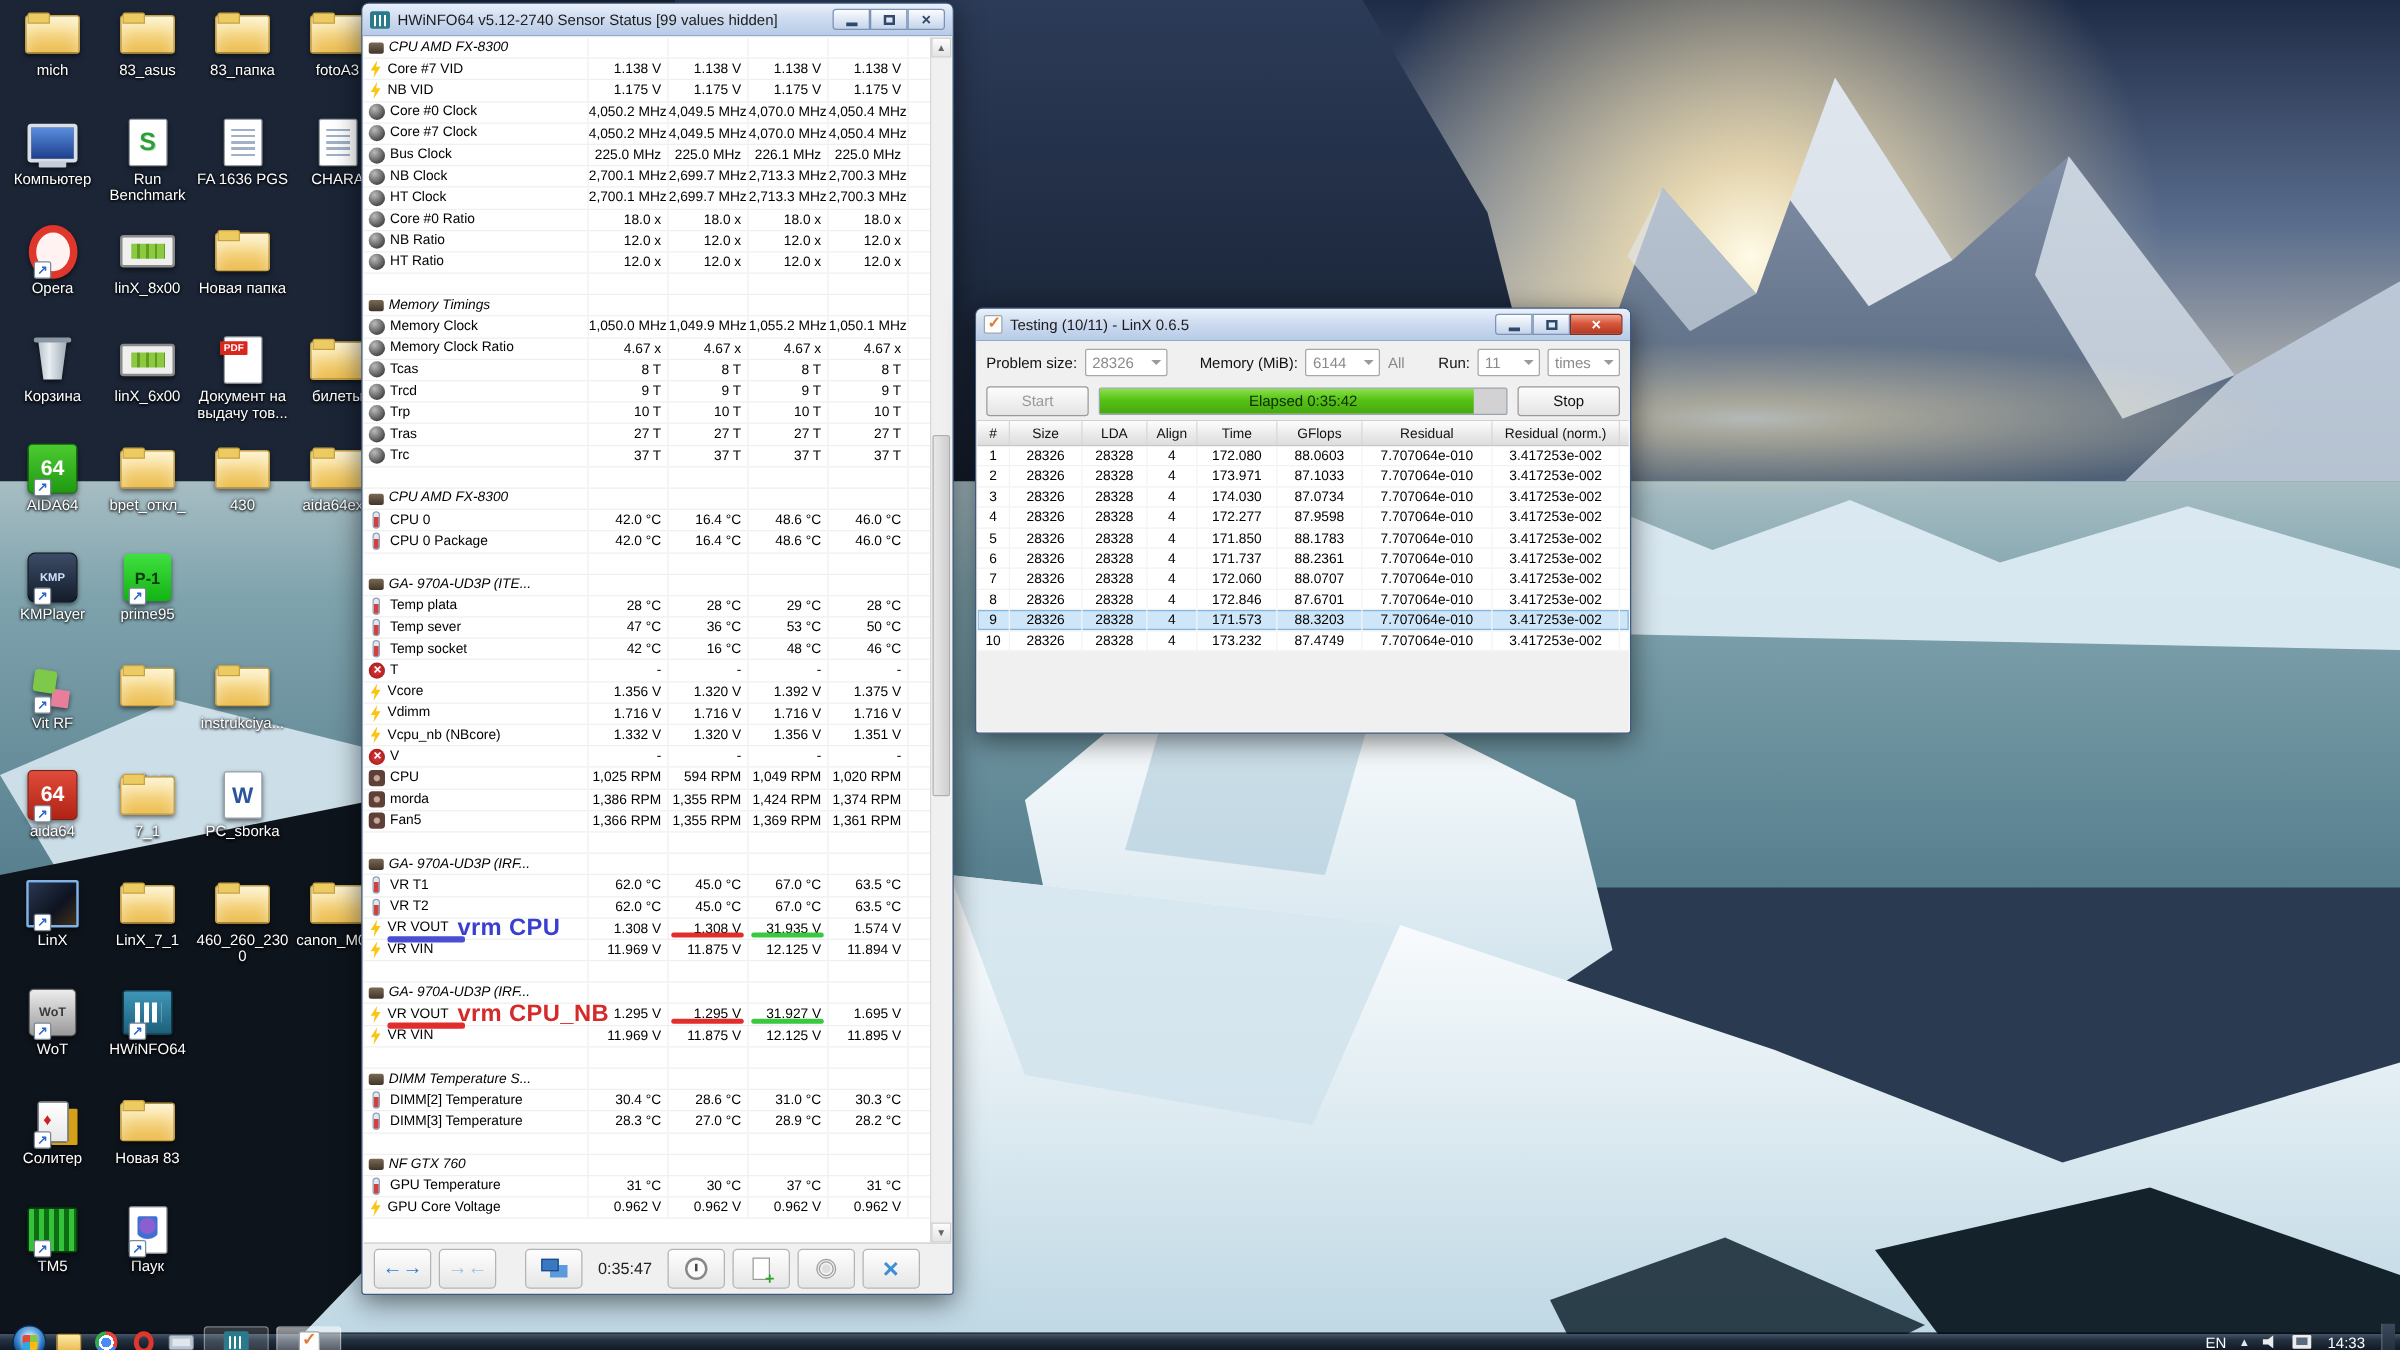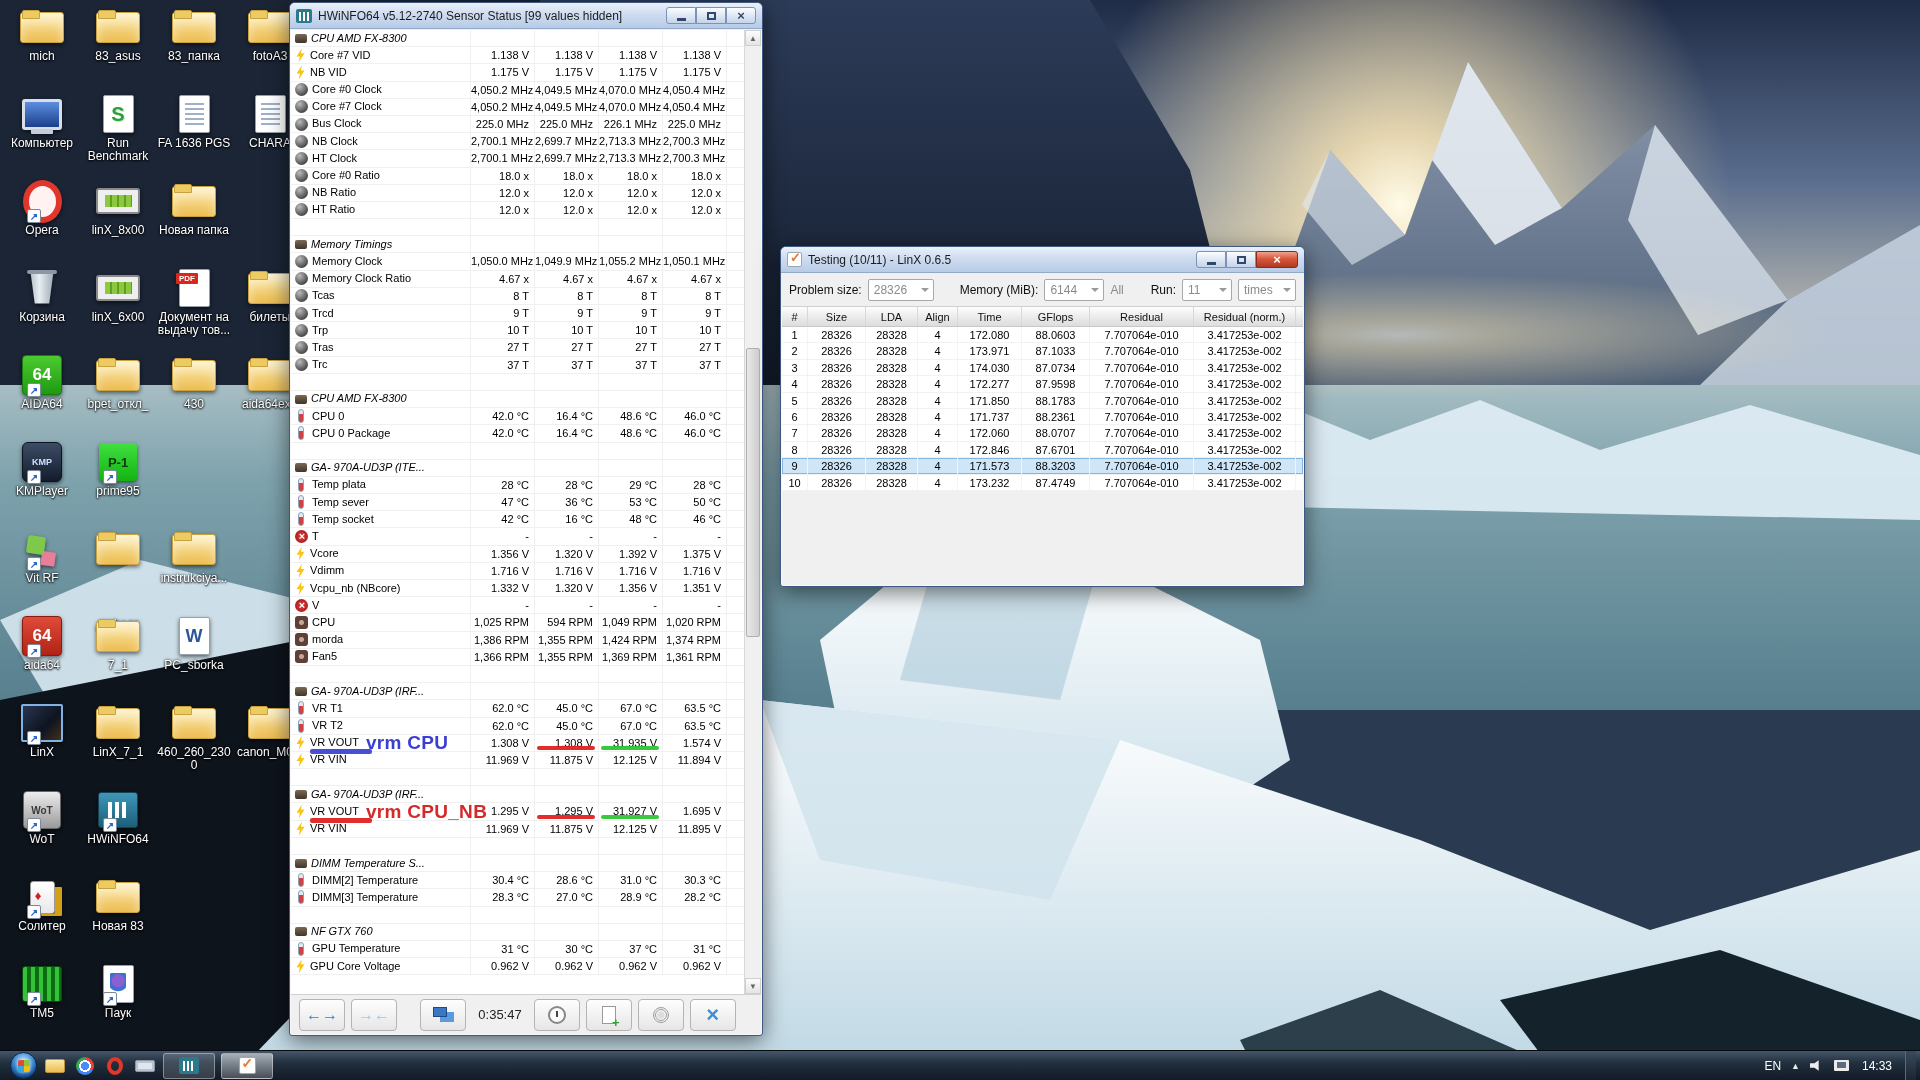--- a/index.html
+++ b/index.html
@@ -124,21 +124,21 @@
   .lh { border-right:1px solid #d8d8d8; display:flex; align-items:center; justify-content:center; white-space:nowrap; overflow:hidden; }
   .lrow { display:flex; height:16.4px; line-height:16.4px; font-size:11px; border-bottom:1px solid #f2f2f2; }
   .lrow.hl { background:#cfe6f9; box-shadow:inset 0 0 0 1px #84b6e0; }
   .lc { border-right:1px solid #f4f4f4; text-align:center; white-space:nowrap; overflow:hidden; }
   .w0{width:26px;} .w1{width:58px;} .w2{width:52px;} .w3{width:40px;} .w4{width:64px;} .w5{width:68px;} .w6{width:104px;} .w7{width:102px;}
   .lstatus { position:absolute; left:1px; right:1px; bottom:1px; height:21px; background:#f0f0f0; border-top:1px solid #cfcfcf; display:flex; font-size:11px; color:#111; }
   .seg { border-right:1px solid #c8c8c8; display:flex; align-items:center; justify-content:center; padding:0 8px; white-space:nowrap; }
   .seg:nth-child(1){width:60px;} .seg:nth-child(2){width:62px;} .seg:nth-child(3){width:84px;} .seg:nth-child(4){width:152px;} .seg:nth-child(5){flex:1; border-right:none;}
 
   
-  .taskbar { position:absolute; left:0; bottom:0; width:1920px; height:30px; background:linear-gradient(#46566a,#22303f 40%,#121a26); border-top:1px solid #06090e; display:flex; align-items:center; padding:0 4px; gap:6px; z-index:50; }
+  .taskbar { position:absolute; left:0; bottom:0; width:1920px; height:14px; background:linear-gradient(#46566a,#22303f 40%,#121a26); border-top:1px solid #06090e; display:flex; align-items:center; padding:0 4px; gap:6px; z-index:50; }
   .orb { width:27px; height:27px; border-radius:50%; background:radial-gradient(circle at 50% 32%,#bfe3f9,#3a86ce 48%,#0b3d78 80%); border:1px solid #0a2a50; display:flex; align-items:center; justify-content:center; margin-left:6px; }
   .flag { width:12px; height:12px; border-radius:2px; background:conic-gradient(#8cc63e 0 25%,#fbbc12 0 50%,#31a8e0 0 75%,#e1493f 0); box-shadow:0 0 3px rgba(255,255,255,.7); }
   .qicon { width:24px; height:24px; display:flex; align-items:center; justify-content:center; position:relative; }
   .q-folder { width:20px; height:14px; background:linear-gradient(#fce9a8,#ecbd52); border:1px solid #b8933a; border-radius:2px; }
   .q-chrome { width:18px; height:18px; border-radius:50%; background:radial-gradient(circle,#4a8cf7 0 4px,#fff 4px 6px,transparent 6px),conic-gradient(#ea4335 0 33%,#4285f4 0 66%,#34a853 0); }
   .q-opera { width:16px; height:18px; border:4px solid #e0372c; border-radius:50%; }
   .q-kbd { width:20px; height:12px; background:#dfe6ee; border:1px solid #8a97a5; border-radius:2px; box-shadow:inset 0 0 0 2px #b8c4d0; }
   .appbtn { width:52px; height:26px; border:1px solid rgba(255,255,255,.38); border-radius:3px; background:rgba(255,255,255,.15); display:flex; align-items:center; justify-content:center; }
   .appbtn.active { background:linear-gradient(rgba(255,255,255,.55),rgba(255,255,255,.22)); }
   .hwmini { width:20px; height:17px; background:#2a7a8c; border-radius:2px; position:relative; }
@@ -1165,20 +1165,28 @@
       <span>Run:</span>
       <span class="combo" style="width:50px">
           <span>11</span>
           <span class="caret"></span>
         </span>
       <span class="combo" style="width:58px">
           <span>times</span>
           <span class="caret"></span>
         </span>
     </div>
+    <div class="lbtns">
+      <span class="btn start">Start</span>
+      <span class="pbar">
+        <span class="pfill" style="width: 92%;"></span>
+        <span class="ptext">Elapsed 0:35:42</span>
+      </span>
+      <span class="btn stop">Stop</span>
+    </div>
     <div class="ltable">
       <div class="lhead">
         <span class="lh w0">#</span>
         <span class="lh w1">Size</span>
         <span class="lh w2">LDA</span>
         <span class="lh w3">Align</span>
         <span class="lh w4">Time</span>
         <span class="lh w5">GFlops</span>
         <span class="lh w6">Residual</span>
         <span class="lh w7">Residual (norm.)</span>

